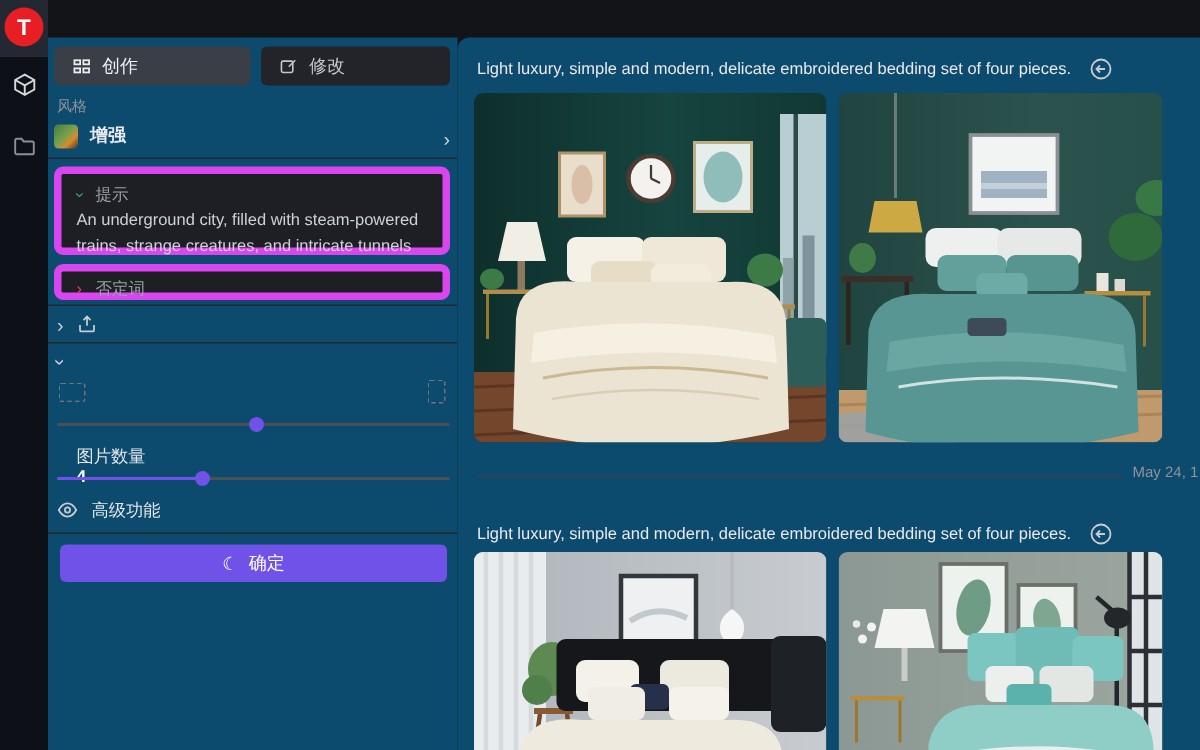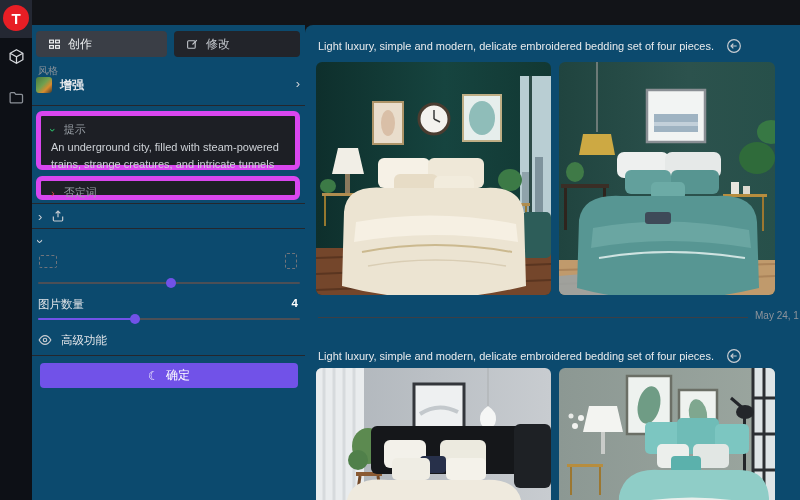--- a/index.html
+++ b/index.html
@@ -22,21 +22,21 @@
   .hairline { left:0; right:0; height:1px; background:#24272d; }
 
   .tab { top:6px; height:26px; border-radius:4px; display:flex; align-items:center;
     gap:7px; padding-left:12px; font-size:12px; cursor:pointer; }
   #tab-create { left:4px; width:131px; background:#3a3e46; color:#eceef0; }
   #tab-edit { left:142px; width:126px; background:#22242a; color:#c3c7cd; }
   .tab svg { width:13px; height:13px; }
 
   #style-label { left:6px; top:39px; font-size:10px; color:#8d939a; }
   #style-row { left:4px; top:52px; width:264px; height:22px; display:flex;
-    align-items:flex-start; gap:8px; cursor:pointer; }
+    align-items:flex-end; gap:8px; cursor:pointer; }
   #style-thumb { width:16px; height:16px; border-radius:3px;
     background:linear-gradient(135deg,#4c7a3d 0%,#6fa050 45%,#d78b2e 70%,#3f3a2c 100%); }
   #style-value { font-size:12px; font-weight:bold; color:#e8eaed; flex:1; }
   .chev { color:#cdd1d6; font-size:13px; line-height:1; }
   .chev-down { display:inline-block; transform:rotate(90deg); }
 
   .card { left:4px; width:264px; background:#1d1f25; border:5px solid #d946ef; border-radius:6px; }
   #prompt-card { top:86px; height:59px; cursor:text; }
   #prompt-head { position:absolute; left:10px; top:6px; display:flex; gap:9px; align-items:center; }
   #prompt-chev { color:#2ebd6b; font-size:11px; transform:rotate(90deg); }
@@ -63,22 +63,22 @@
     font-weight:bold; color:#f2f3f5; }
 
   .slider { left:6px; width:262px; height:12px; cursor:pointer; }
   #slider-aspect { top:252px; }
   #slider-count { top:288px; }
   .track { position:absolute; left:0; right:0; top:5px; height:2px; background:#4c4f56; border-radius:1px; }
   .fill { position:absolute; left:0; top:5px; height:2px; background:#7152e8; border-radius:1px; }
   .thumb { position:absolute; top:1px; width:10px; height:10px; border-radius:50%;
     background:#7152e8; cursor:grab; }
 
-  #count-row { left:6px; right:7px; top:272px; position:absolute; display:flex;
-    font-size:11.5px; color:#e2e5e9; }
+  #count-row { left:19px; right:7px; top:272px; position:absolute; display:flex;
+    font-size:11.5px; color:#e2e5e9;flex-direction:column; }
   #count-row .grow { flex:1; }
   #count-value { font-weight:bold; color:#fff; }
 
   #advanced-row { top:306px; height:18px; }
   #divider-btn { top:330px; }
   #confirm-btn { left:8px; right:7px; top:338px; height:25px; background:#7152e8;
     border:none; border-radius:4px; color:#fff; font-size:12px; display:flex;
     align-items:center; justify-content:center; gap:7px; cursor:pointer;
     font-family:"Liberation Sans", sans-serif; }
   #confirm-btn .moon { font-size:12px; line-height:1; }

